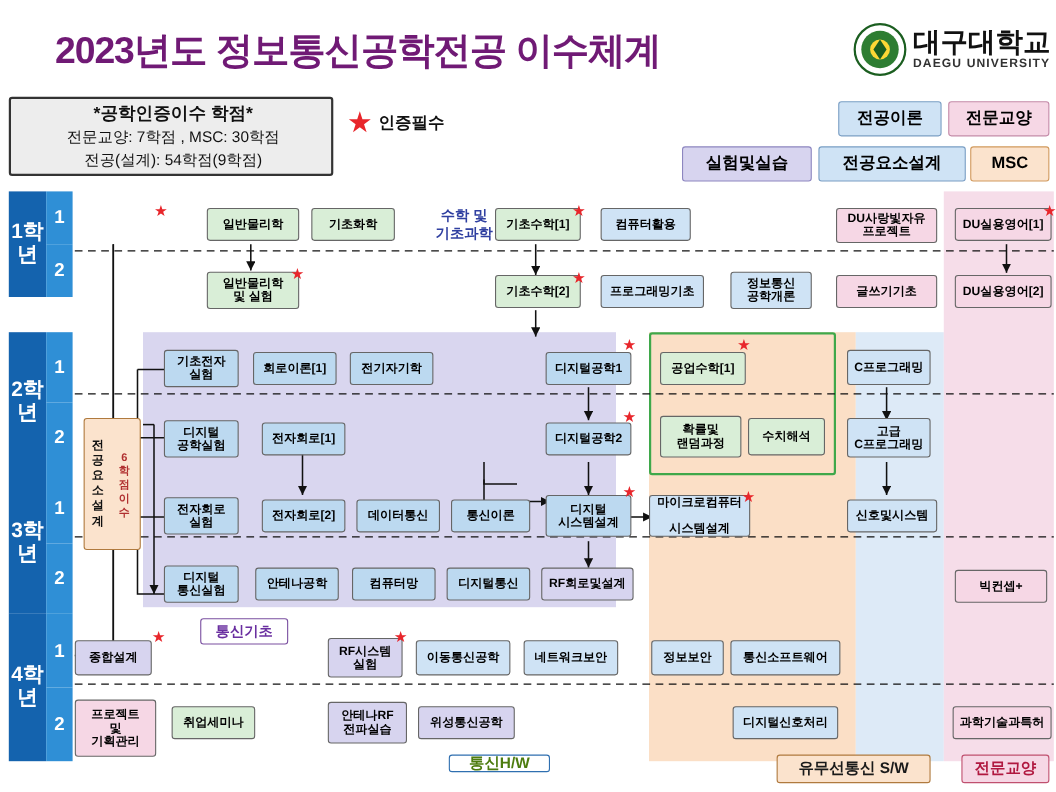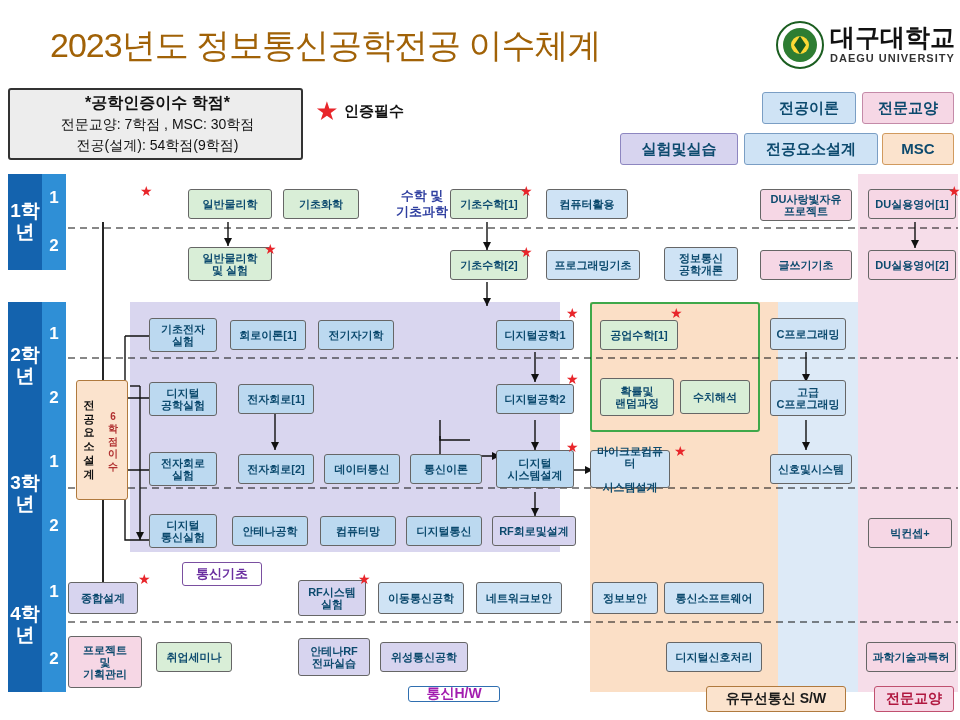--- a/index.html
+++ b/index.html
@@ -1,20 +1,20 @@
 <!DOCTYPE html>
 <html><head>
 <meta charset="utf-8">
 <style>
   html,body{margin:0;padding:0;}
   body{width:960px;height:720px;background:#ffffff;font-family:"Liberation Sans","DejaVu Sans",sans-serif;overflow:hidden;}
   #root{position:relative;width:960px;height:720px;}
   .abs{position:absolute;box-sizing:border-box;}
-  .node{display:flex;align-items:center;justify-content:center;text-align:center;border:1px solid #666;border-radius:3px;font-size:11px;line-height:1.12;font-weight:bold;color:#0c4a6e;padding:1px;}
-  .ttl{font-size:34px;font-weight:normal;letter-spacing:-1px;color:#a16207;}
+  .node{display:flex;align-items:center;justify-content:center;text-align:center;border:1px solid #666;border-radius:3px;font-size:11px;line-height:1.12;font-weight:bold;color:#000000;padding:1px;}
+  .ttl{font-size:34px;font-weight:bold;letter-spacing:-1px;color:#701a75;}
   .star{color:#e8262b;font-size:14px;line-height:1;}
   .lbl{display:flex;align-items:center;justify-content:center;text-align:center;font-weight:bold;}
   .band{display:flex;align-items:center;justify-content:center;text-align:center;font-weight:bold;color:#fff;font-size:17px;}
   .yr{background:#1463ae;}
   .sem{background:#2f8fd6;}
   svg.lines{position:absolute;left:0;top:0;width:960px;height:720px;pointer-events:none;}
 </style>
 </head>
 <body>
 <div id="root">
@@ -175,21 +175,21 @@
   <span>6</span>
       <span>학</span>
       <span>점</span>
       <span>이</span>
       <span>수</span>
 </div>
 
 <div class="abs node" style="left:182px;top:562px;width:80px;height:24px;background:#ffffff;border:1px solid #7a4fa0;color:#6a2fa0;font-size:13px;">
   <span>통신기초</span>
 </div>
-<div class="abs node" style="left:408px;top:686px;width:92px;height:16px;background:#ffffff;border:1px solid #2f6fb0;color:#a21caf;font-size:14px;">
+<div class="abs node" style="left:408px;top:686px;width:92px;height:16px;background:#ffffff;border:1px solid #2f6fb0;color:#4d7c0f;font-size:14px;">
   <span>통신H/W</span>
 </div>
 <div class="abs node" style="left:706px;top:686px;width:140px;height:26px;background:#fbe3cd;border:1px solid #b07a3e;color:#1a1a1a;font-size:14px;">
   <span>유무선통신 S/W</span>
 </div>
 <div class="abs node" style="left:874px;top:686px;width:80px;height:26px;background:#f6d7e5;border:1px solid #c0506f;color:#b01840;font-size:14px;">
   <span>전문교양</span>
 </div>
 
 <div class="abs star" style="left:140px;top:184px;">★</div>
@@ -320,21 +320,21 @@
 <div class="abs node" style="left:410px;top:454px;width:72px;height:30px;background:#bcd9f0;">
   <span>통신이론</span>
     </div>
 
 <div class="abs node" style="left:496px;top:450px;width:78px;height:38px;background:#bcd9f0;flex-direction:column;">
   <span>디지털</span>
       <span>시스템설계</span>
     </div>
 <div class="abs star" style="left:566px;top:440px;">★</div>
 
-<div class="abs node" style="left:590px;top:450px;width:80px;height:38px;background:#cfe3f5;flex-direction:column;gap:12px;">
+<div class="abs node" style="left:590px;top:450px;width:92px;height:38px;background:#cfe3f5;flex-direction:column;gap:12px;">
   <span>마이크로컴퓨터</span>
       <span>시스템설계</span>
     </div>
 <div class="abs star" style="left:674px;top:444px;">★</div>
 
 <div class="abs node" style="left:770px;top:454px;width:82px;height:30px;background:#cfe3f5;">
   <span>신호및시스템</span>
     </div>
 
 <div class="abs node" style="left:149px;top:514px;width:68px;height:34px;background:#bcd9f0;flex-direction:column;">

